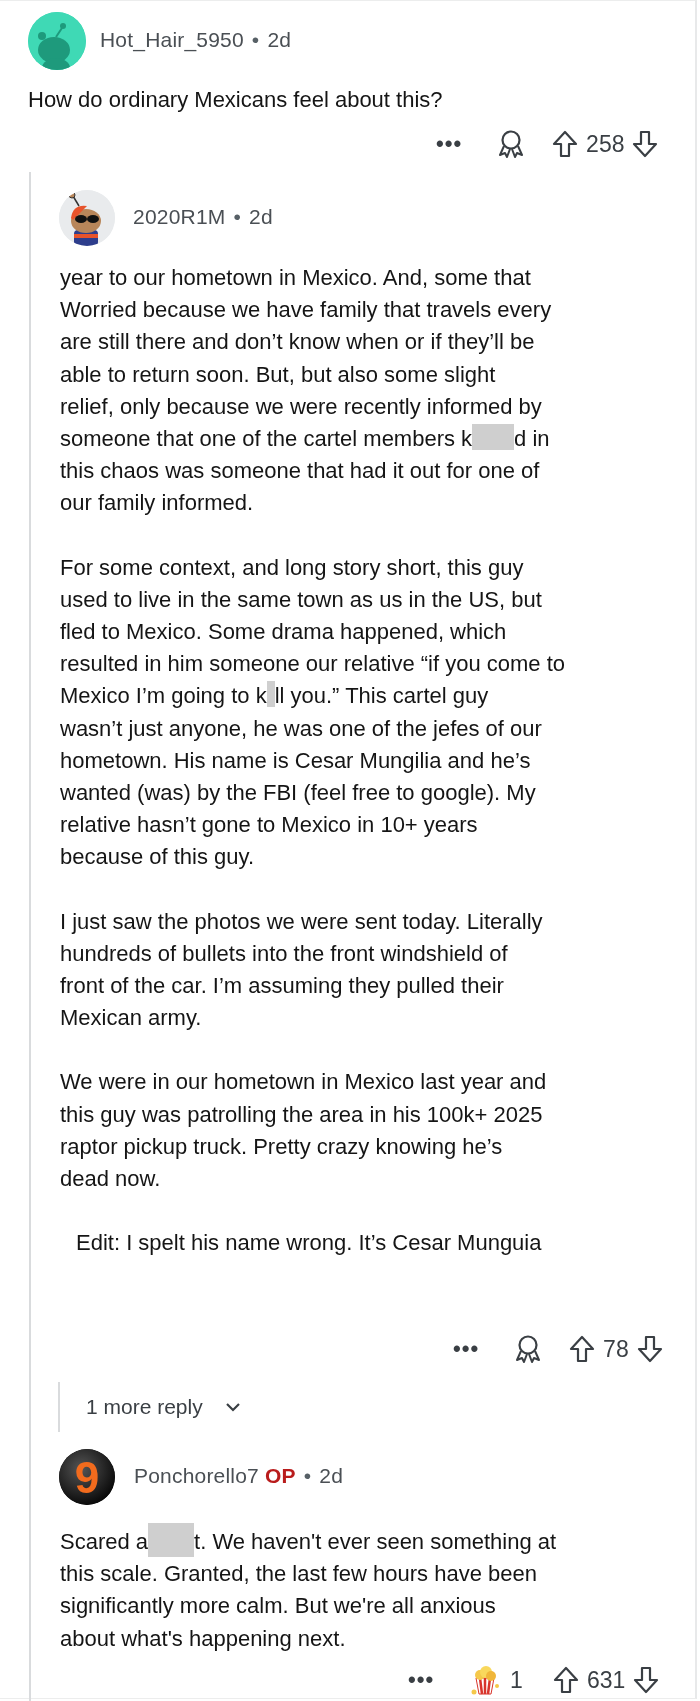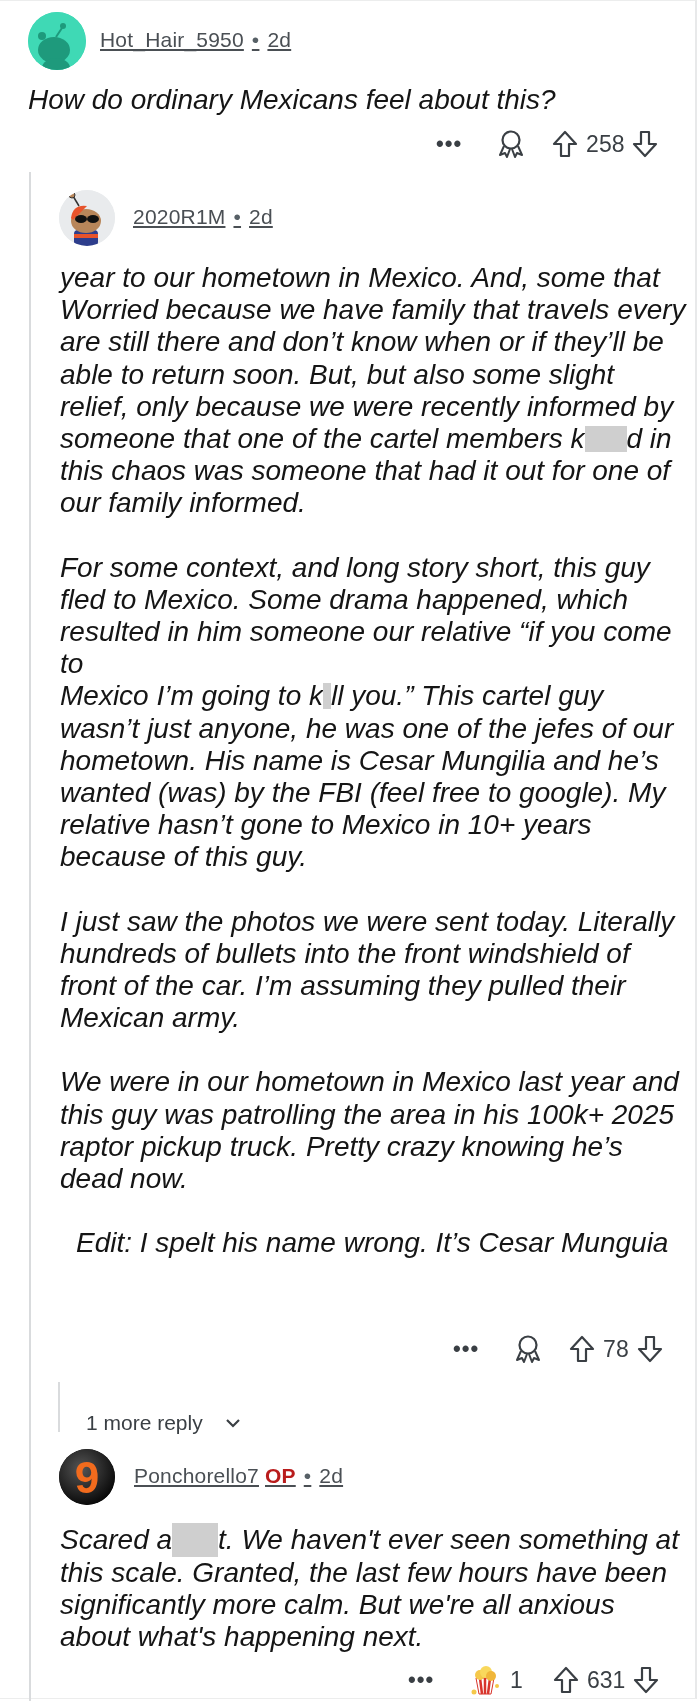--- a/index.html
+++ b/index.html
@@ -9,32 +9,32 @@
     font-family: "Liberation Sans", sans-serif;
     color: #111;
     position: relative;
   }
   .frame {
     position: absolute; left: 0; top: 0; width: 697px; height: 1699px;
     border-right: 2px solid #e8e9ea; border-top: 1px solid #eceded; border-bottom: 1px solid #eceded;
     box-sizing: border-box;
   }
   .avatar { position: absolute; border-radius: 50%; overflow: hidden; }
-  .uname { position: absolute; font-size: 21px; color: #4a4f54; letter-spacing: 0.2px; white-space: nowrap; text-decoration: underline; }
+  .uname { position: absolute; font-size: 21px; color: #4a4f54; letter-spacing: 0.2px; white-space: nowrap; }
   .uname .dot { margin: 0 8px; color: #576066; }
   .uname .op { color: #b91c1c; font-weight: bold; margin-left: 6px; }
-  .body-text { position: absolute; font-size: 28px; line-height: 32.2px; color: #151515; white-space: pre-line; font-style: italic; }
+  .body-text { position: absolute; font-size: 22px; line-height: 32.2px; color: #151515; white-space: pre-line; }
   .para { margin: 0 0 32px 0; }
   .blur { display: inline-block; background: #cfcfcf; height: 26px; vertical-align: -4px; filter: blur(0.6px); }
   .actions { position: absolute; display: flex; align-items: center; color: #3a3f44; font-size: 23px; }
   .actions .more { font-size: 22px; letter-spacing: 1px; font-weight: bold; margin-right: 36px; color: #3a3f44; }
   .icon { display: inline-flex; align-items: center; justify-content: center; }
   .vote { margin: 0 8px; }
   .thread-line { position: absolute; background: #d9dbdd; width: 2px; }
-  .more-reply { position: absolute; font-size: 21px; color: #3a3f44; display: flex; align-items: center; margin-top: 16px; }
+  .more-reply { position: absolute; font-size: 21px; color: #3a3f44; display: flex; align-items: center; }
 </style>
 </head>
 <body>
 
 <div class="frame"></div>
 
 <div class="avatar" style="left:28px;top:12px;width:58px;height:58px;background:#3fd9b5;">
   <svg width="58" height="58" viewBox="0 0 58 58">
     <circle cx="29" cy="29" r="29" fill="#3fd9b5"></circle>
     <ellipse cx="26" cy="38" rx="16" ry="13" fill="#1e9a7c"></ellipse>
@@ -95,20 +95,21 @@
     <div>Worried because we have family that travels every</div>
     <div>are still there and don’t know when or if they’ll be</div>
     <div>able to return soon. But, but also some slight</div>
     <div>relief, only because we were recently informed by</div>
     <div><span>someone that one of the cartel members k</span><span class="blur" style="width:42px;"></span><span>d in</span></div>
     <div>this chaos was someone that had it out for one of</div>
     <div>our family informed.</div>
   </div>
   <div class="para">
     <div>For some context, and long story short, this guy</div>
+    <div>used to live in the same town as us in the US, but</div>
     <div>fled to Mexico. Some drama happened, which</div>
     <div>resulted in him someone our relative “if you come to</div>
     <div><span>Mexico I’m going to k</span><span class="blur" style="width:8px;"></span><span>ll you.” This cartel guy</span></div>
     <div>wasn’t just anyone, he was one of the jefes of our</div>
     <div>hometown. His name is Cesar Mungilia and he’s</div>
     <div>wanted (was) by the FBI (feel free to google). My</div>
     <div>relative hasn’t gone to Mexico in 10+ years</div>
     <div>because of this guy.</div>
   </div>
   <div class="para">

